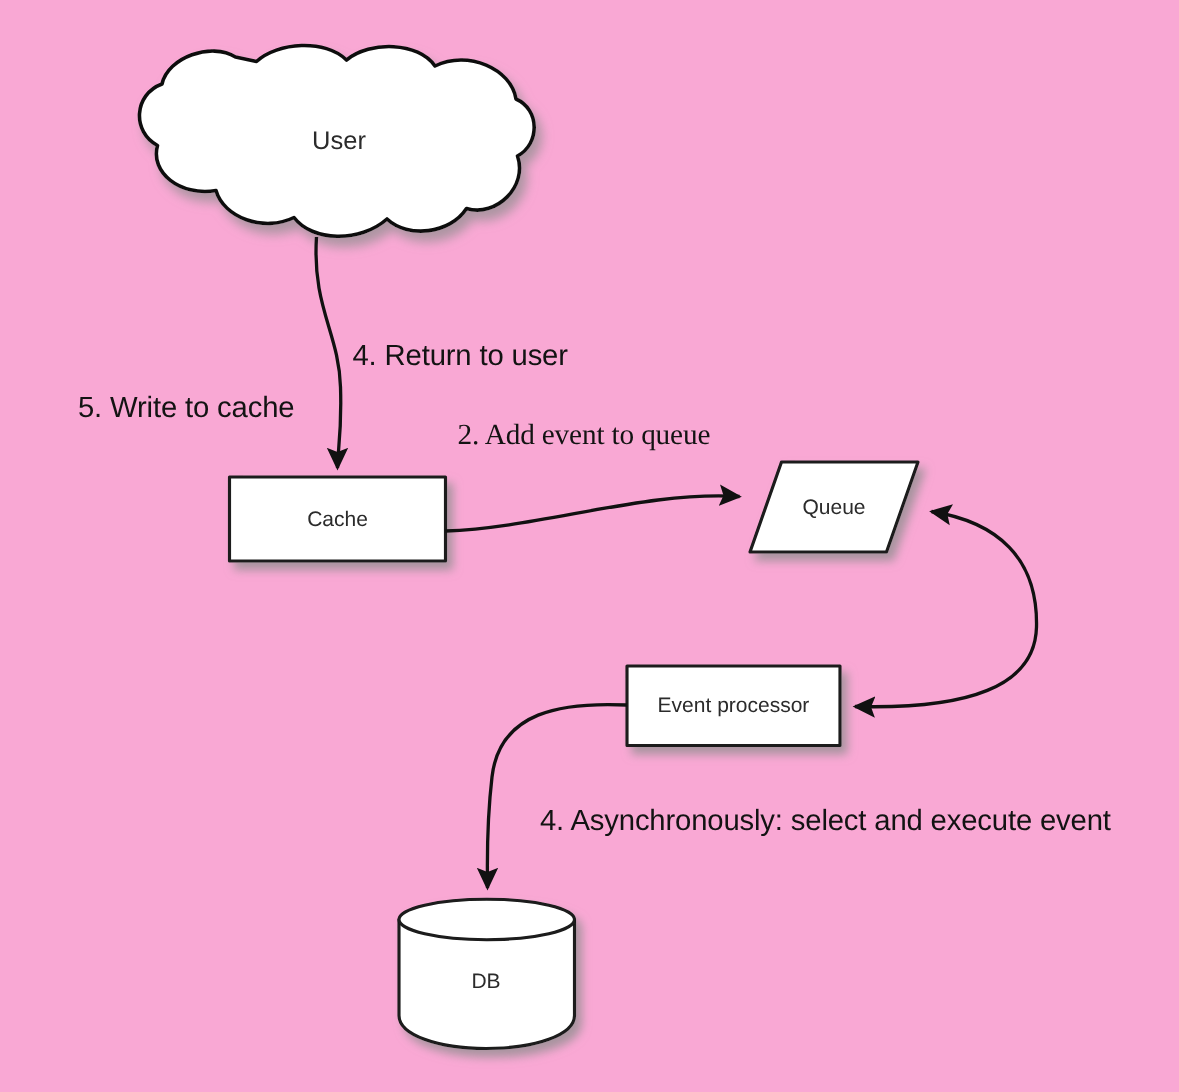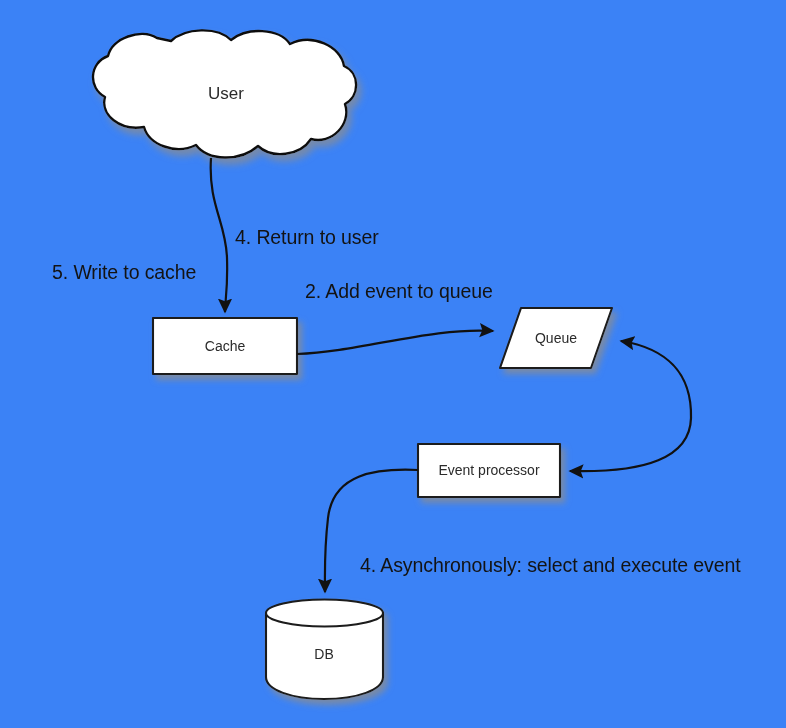--- a/index.html
+++ b/index.html
@@ -8,21 +8,21 @@
     background: #ffffff;
   }
   body {
     font-family: "Liberation Sans", sans-serif;
     -webkit-font-smoothing: antialiased;
   }
   #canvas {
     position: relative;
     width: 786px;
     height: 728px;
-    background: #3b82f6;
+    background: #f9a8d4;
     overflow: hidden;
   }
   #diagram-svg {
     position: absolute;
     left: 0;
     top: 0;
     width: 786px;
     height: 728px;
   }
   .shape-fill {
@@ -153,19 +153,19 @@
              C 665 348, 692 372, 691 418
              C 690 458, 645 473, 570 471"></path>
 
     <path class="connector" marker-end="url(#arrowend)" d="M 418 470
              C 375 468, 333 474, 328 518
              C 324 552, 325 575, 325 592"></path>
   </svg>
 
   <div class="step-label" style="left:52px; top:261px;">5. Write to cache</div>
 
-  <div class="step-label" style="left:305px; top:280px;">2. Add event to queue</div>
+  <div class="step-label" style="left:305px; top:280px;font-family:Liberation Serif, serif;">2. Add event to queue</div>
 
   <div class="step-label" style="left:235px; top:226px;">4. Return to user</div>
 
-  <div class="step-label" style="left:360px; top:536px;margin-top:18px;">4. Asynchronously: select and execute event</div>
+  <div class="step-label" style="left:360px; top:536px;">4. Asynchronously: select and execute event</div>
 
 </div>
 
 </body></html>

